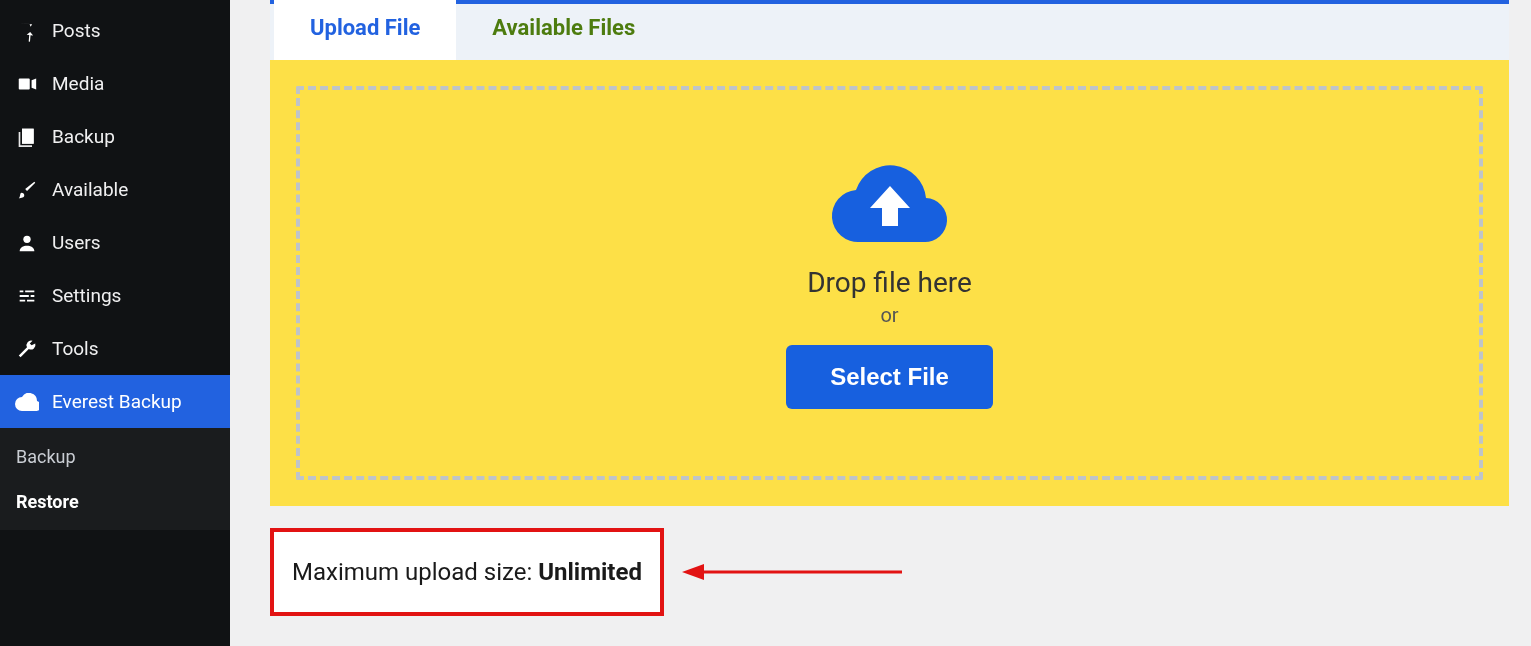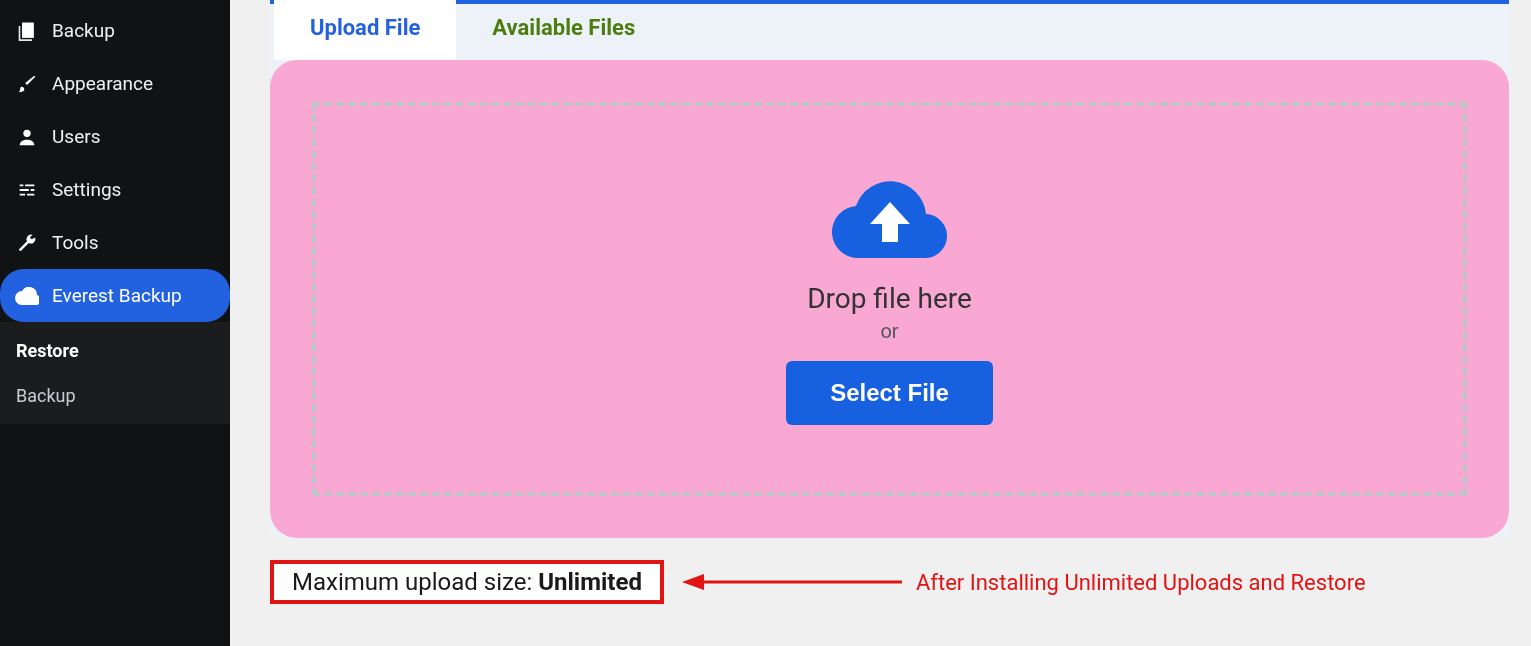--- a/index.html
+++ b/index.html
@@ -3,76 +3,93 @@
 <meta charset="utf-8">
 <style>
   * { box-sizing: border-box; margin: 0; padding: 0; }
   html, body { width: 1531px; height: 646px; font-family: -apple-system, "Segoe UI", Roboto, Helvetica, Arial, sans-serif; background:#f0f0f1; overflow:hidden; }
   .root { display:flex; width:100%; height:100%; }
 
   
   .sidebar { width:230px; background:#101214; color:#fff; display:flex; flex-direction:column; padding-top:4px; }
   .menu-item { display:flex; align-items:center; height:53px; padding:0 14px; font-size:19px; cursor:pointer; color:#f0f0f1; }
   .menu-item .icon { width:26px; text-align:center; margin-right:12px; display:flex; align-items:center; justify-content:center; }
-  .menu-item.active { background:#2262e0; color:#fff; position:relative;border-radius:24px; }
+  .menu-item.active { background:#2262e0; color:#fff; position:relative; }
   .menu-item.active::after {
     content:""; position:absolute; right:-10px; top:50%; transform:translateY(-50%);
     width:0; height:0; border-top:10px solid transparent; border-bottom:10px solid transparent; border-left:10px solid #2262e0;
   }
   .submenu { background:#1a1c1e; padding:6px 0; }
   .sub-item { padding:12px 16px; font-size:18px; color:#c9cdd3; cursor:pointer; }
   .sub-item.current { font-weight:700; color:#fff; }
 
   
   .main { flex:1; position:relative; padding:0 22px 22px 40px; background:#f0f0f1; }
   .card { background:#edf2f8; border-top:4px solid #2262e0; }
   .tabs { display:flex; height:56px; align-items:flex-end; padding:0 4px; }
   .tab { padding:22px 36px 20px; font-size:22px; font-weight:700; color:#4d7c0f; cursor:pointer; }
   .tab.active { background:#fff; color:#2262e0; border-top-left-radius:2px; border-top-right-radius:2px; }
-  .panel { background:#f9a8d4; padding:42px;border-radius:27px; }
+  .panel { background:#fde047; padding:26px; }
   .dropzone { border:4px dashed #bfc4c9; border-radius:2px; height:394px; display:flex; flex-direction:column; align-items:center; justify-content:center; }
   .drop-title { font-size:28px; color:#333; margin-top:18px; }
   .drop-or { font-size:20px; color:#555; margin-top:4px; }
   .select-btn { margin-top:18px; background:#1760df; color:#fff; font-size:24px; font-weight:600; padding:18px 44px; border:none; border-radius:6px; cursor:pointer; }
 
   .max-row { margin-top:22px; display:flex; align-items:center; }
-  .max-box { border:4px solid #e21313; padding:4px 18px; color:#1a1a1a; font-size:24px; background:#fff; }
+  .max-box { border:4px solid #e21313; padding:26px 18px; color:#1a1a1a; font-size:24px; background:#fff; }
   .max-box b { font-weight:700; }
   .arrow-wrap { display:flex; align-items:center; margin-left:18px; }
   .annotation { color:#e21313; font-size:22px; margin-left:14px; }
 
   svg { display:block; }
 </style>
 </head>
 <body>
 
 <div class="root">
 
   <nav class="sidebar">
 
+    <div class="menu-item">
+      <span class="icon">
+        <svg width="22" height="22" viewBox="0 0 24 24" fill="#fff">
+            <path d="M14 3l7 7-3 1-4 4v5l-2-2-5 5-1-1 5-5-2-2h5l4-4 1-3-7-7z" transform="rotate(-40 12 12)"></path>
+          </svg>
+      </span>
+      <span>Posts</span>
+    </div>
 
+    <div class="menu-item">
+      <span class="icon">
+        <svg width="22" height="22" viewBox="0 0 24 24" fill="#fff">
+            <rect x="3" y="6" width="12" height="12" rx="1"></rect>
+            <path d="M17 8l5-2v12l-5-2z"></path>
+          </svg>
+      </span>
+      <span>Media</span>
+    </div>
 
     <div class="menu-item">
       <span class="icon">
         <svg width="20" height="22" viewBox="0 0 24 24" fill="#fff">
             <path d="M6 2h14v18H6zM4 6v16h14v2H2V6z" opacity=".9"></path>
             <rect x="6" y="2" width="14" height="18"></rect>
           </svg>
       </span>
       <span>Backup</span>
     </div>
 
 
     <div class="menu-item">
       <span class="icon">
         <svg width="22" height="22" viewBox="0 0 24 24" fill="#fff">
             <path d="M20 3l1 1-9 9-2-2zM6 15c2 0 3 1 3 3s-3 3-6 3c2-1 1-6 3-6z"></path>
           </svg>
       </span>
-      <span>Appearance</span>
+      <span>Available</span>
     </div>
 
 
     <div class="menu-item">
       <span class="icon">
         <svg width="22" height="22" viewBox="0 0 24 24" fill="#fff">
             <circle cx="12" cy="8" r="4"></circle>
             <path d="M4 21c0-4 4-6 8-6s8 2 8 6z"></path>
           </svg>
       </span>
@@ -100,25 +117,25 @@
     <div class="menu-item active">
       <span class="icon">
         <svg width="24" height="18" viewBox="0 0 24 18" fill="#fff">
             <path d="M7 18a7 7 0 010-14 8 8 0 0115 4 5 5 0 01-3 10z"></path>
           </svg>
       </span>
       <span>Everest Backup</span>
     </div>
 
     <div class="submenu">
+      <div class="sub-item">
+        <span>Backup</span>
+      </div>
       <div class="sub-item current">
         <span>Restore</span>
-      </div>
-      <div class="sub-item">
-        <span>Backup</span>
       </div>
     </div>
   </nav>
 
   <main class="main">
     <div class="card">
       <div class="tabs">
         <div class="tab active">
           <span>Upload File</span>
         </div>
@@ -144,17 +161,16 @@
 
     <div class="max-row">
       <div class="max-box">
         <span>Maximum upload size: </span><b>Unlimited</b>
       </div>
       <div class="arrow-wrap">
         <svg width="220" height="24" viewBox="0 0 220 24">
           <line x1="220" y1="12" x2="20" y2="12" stroke="#e21313" stroke-width="3"></line>
           <polygon points="0,12 22,4 22,20" fill="#e21313"></polygon>
         </svg>
-        <span class="annotation">After Installing Unlimited Uploads and Restore</span>
       </div>
     </div>
   </main>
 </div>
 
 </body></html>

